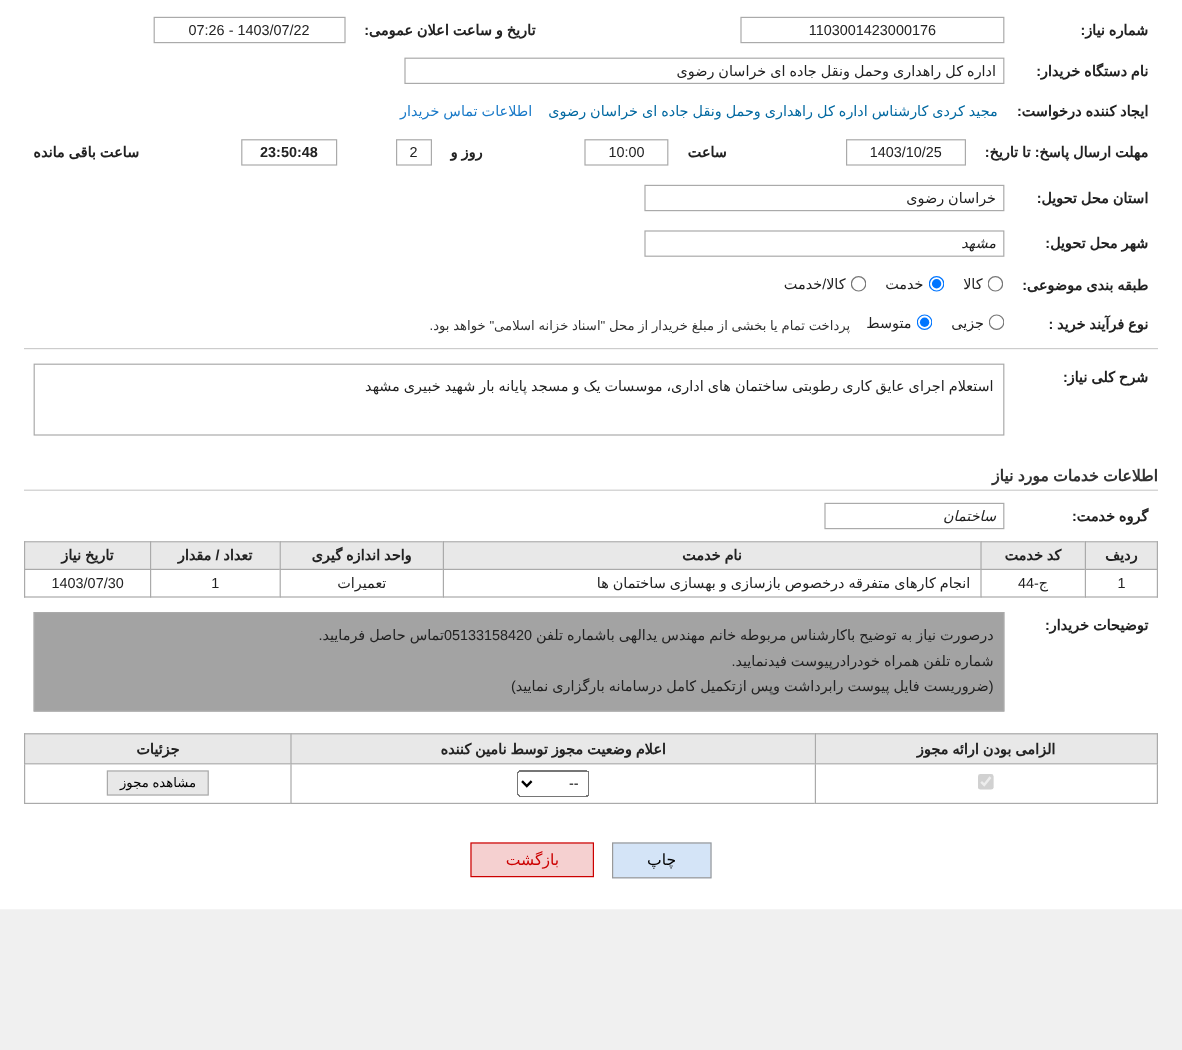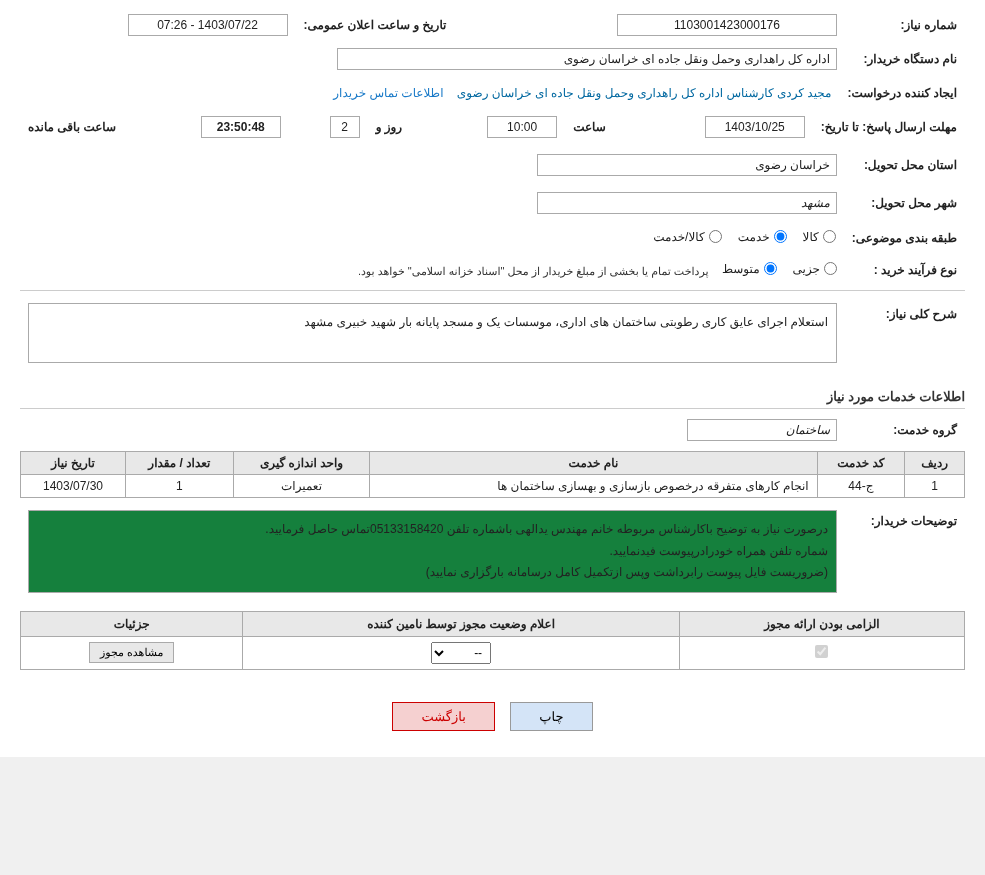--- a/index.html
+++ b/index.html
@@ -90,21 +90,21 @@
       padding: 5px 10px;
       text-align: center;
     }
     .license-table th {
       background: #e8e8e8;
       font-weight: bold;
     }
     .description-box {
       border: 1px solid #aaa;
       padding: 8px;
-      background: #15803d;
+      background: #a3a3a3;
       text-align: right;
       line-height: 1.8;
       margin-bottom: 6px;
     }
     .needs-description {
       border: 1px solid #aaa;
       padding: 8px;
       background: #fff;
       text-align: right;
       line-height: 1.8;
@@ -133,20 +133,21 @@
     .btn {
       padding: 6px 28px;
       margin: 0 6px;
       font-size: 13px;
       cursor: pointer;
       border: 1px solid #aaa;
     }
     .btn-print {
       background: #d4e4f7;
       border-color: #999;
+      font-family: Liberation Serif, serif;
     }
     .btn-back {
       background: #f5d0d0;
       border-color: #cc0000;
       color: #cc0000;
     }
     .licenses-section-title {
       background: #f5f5f5;
       border: 1px solid #ccc;
       padding: 6px 12px;

